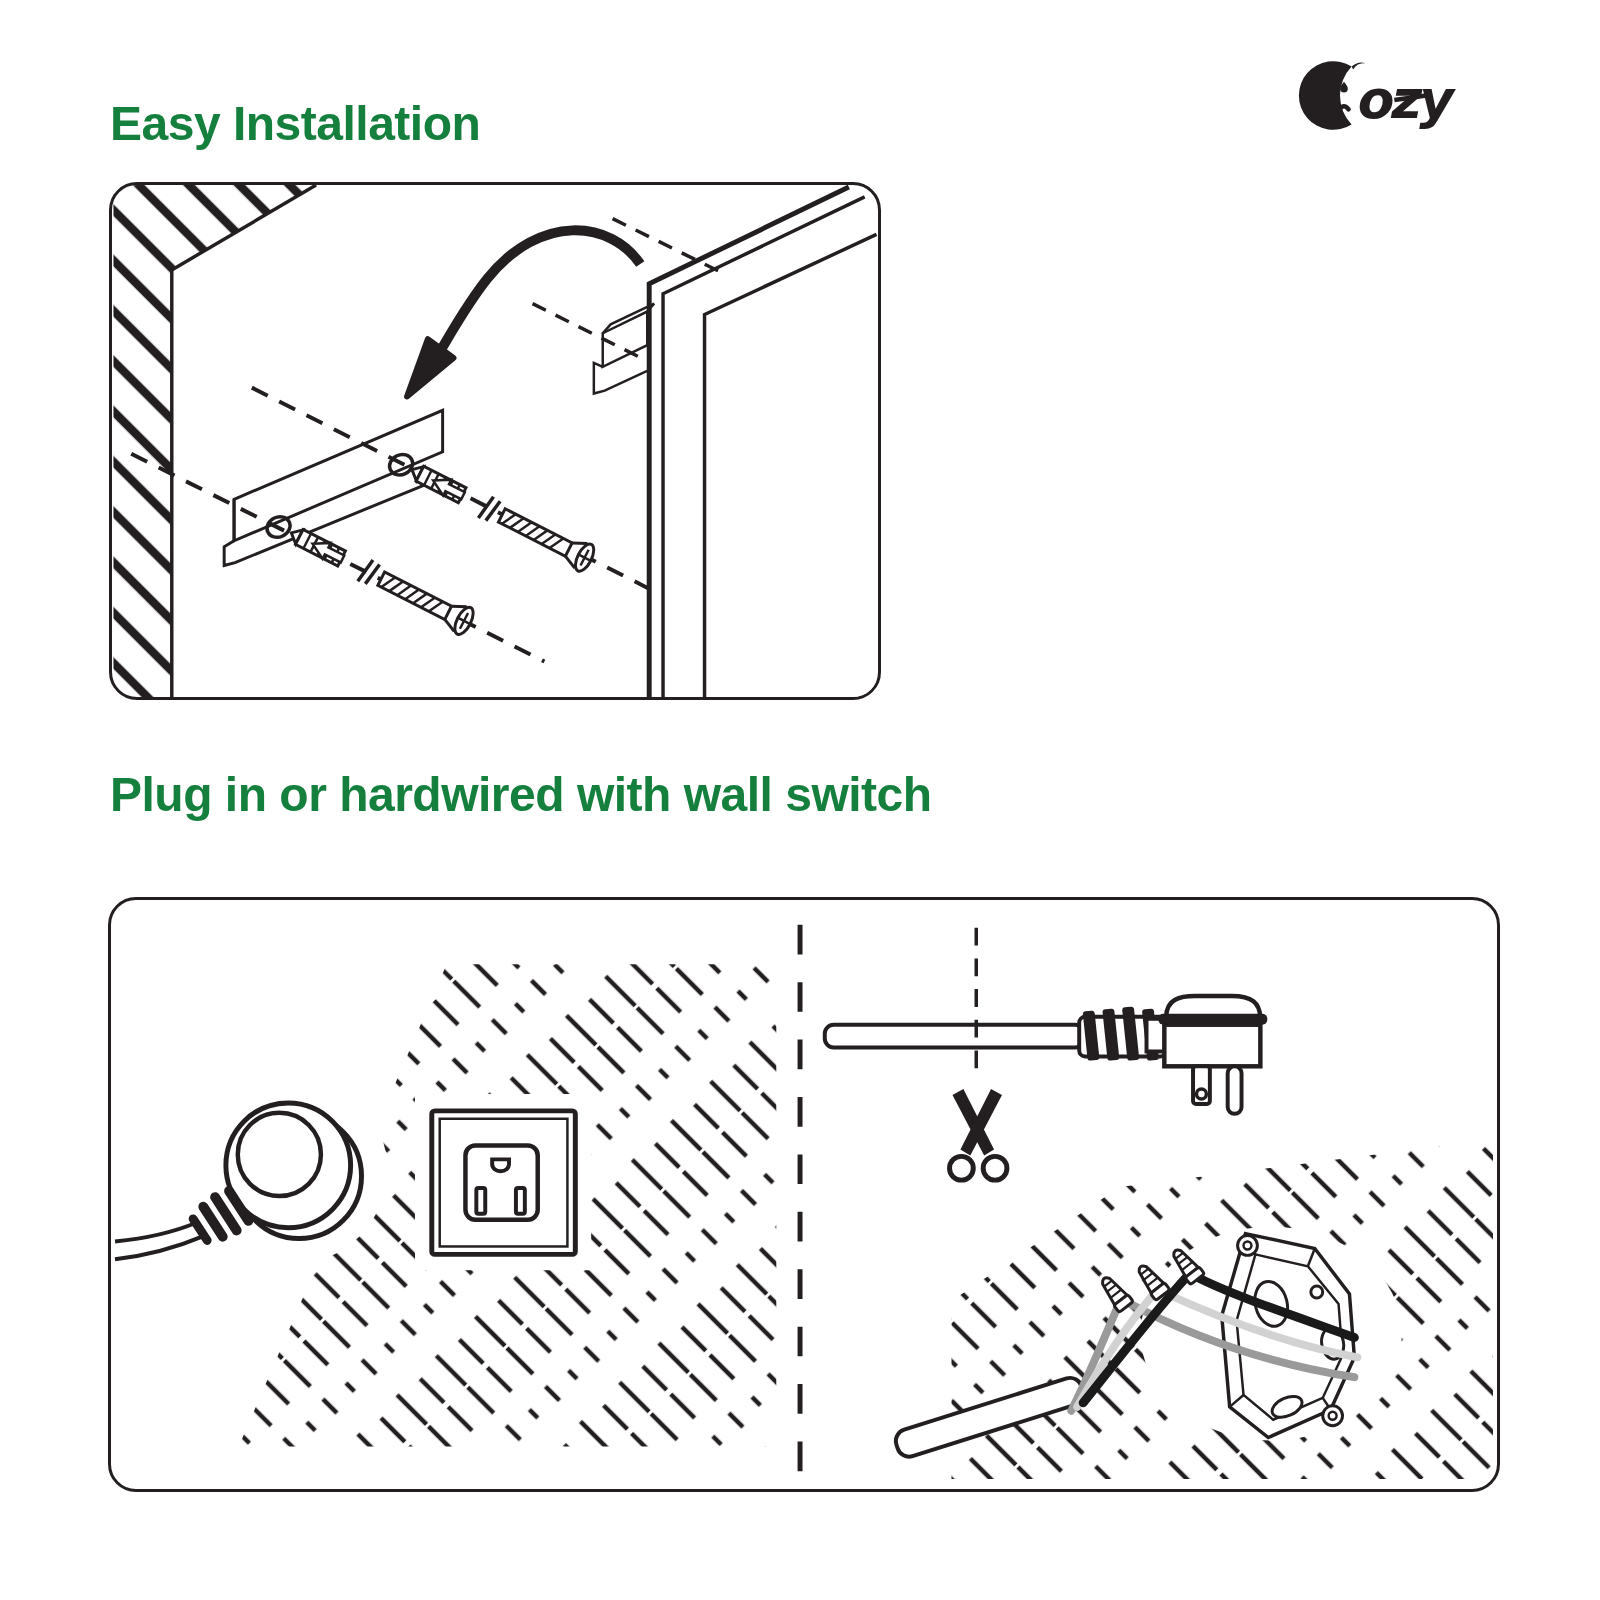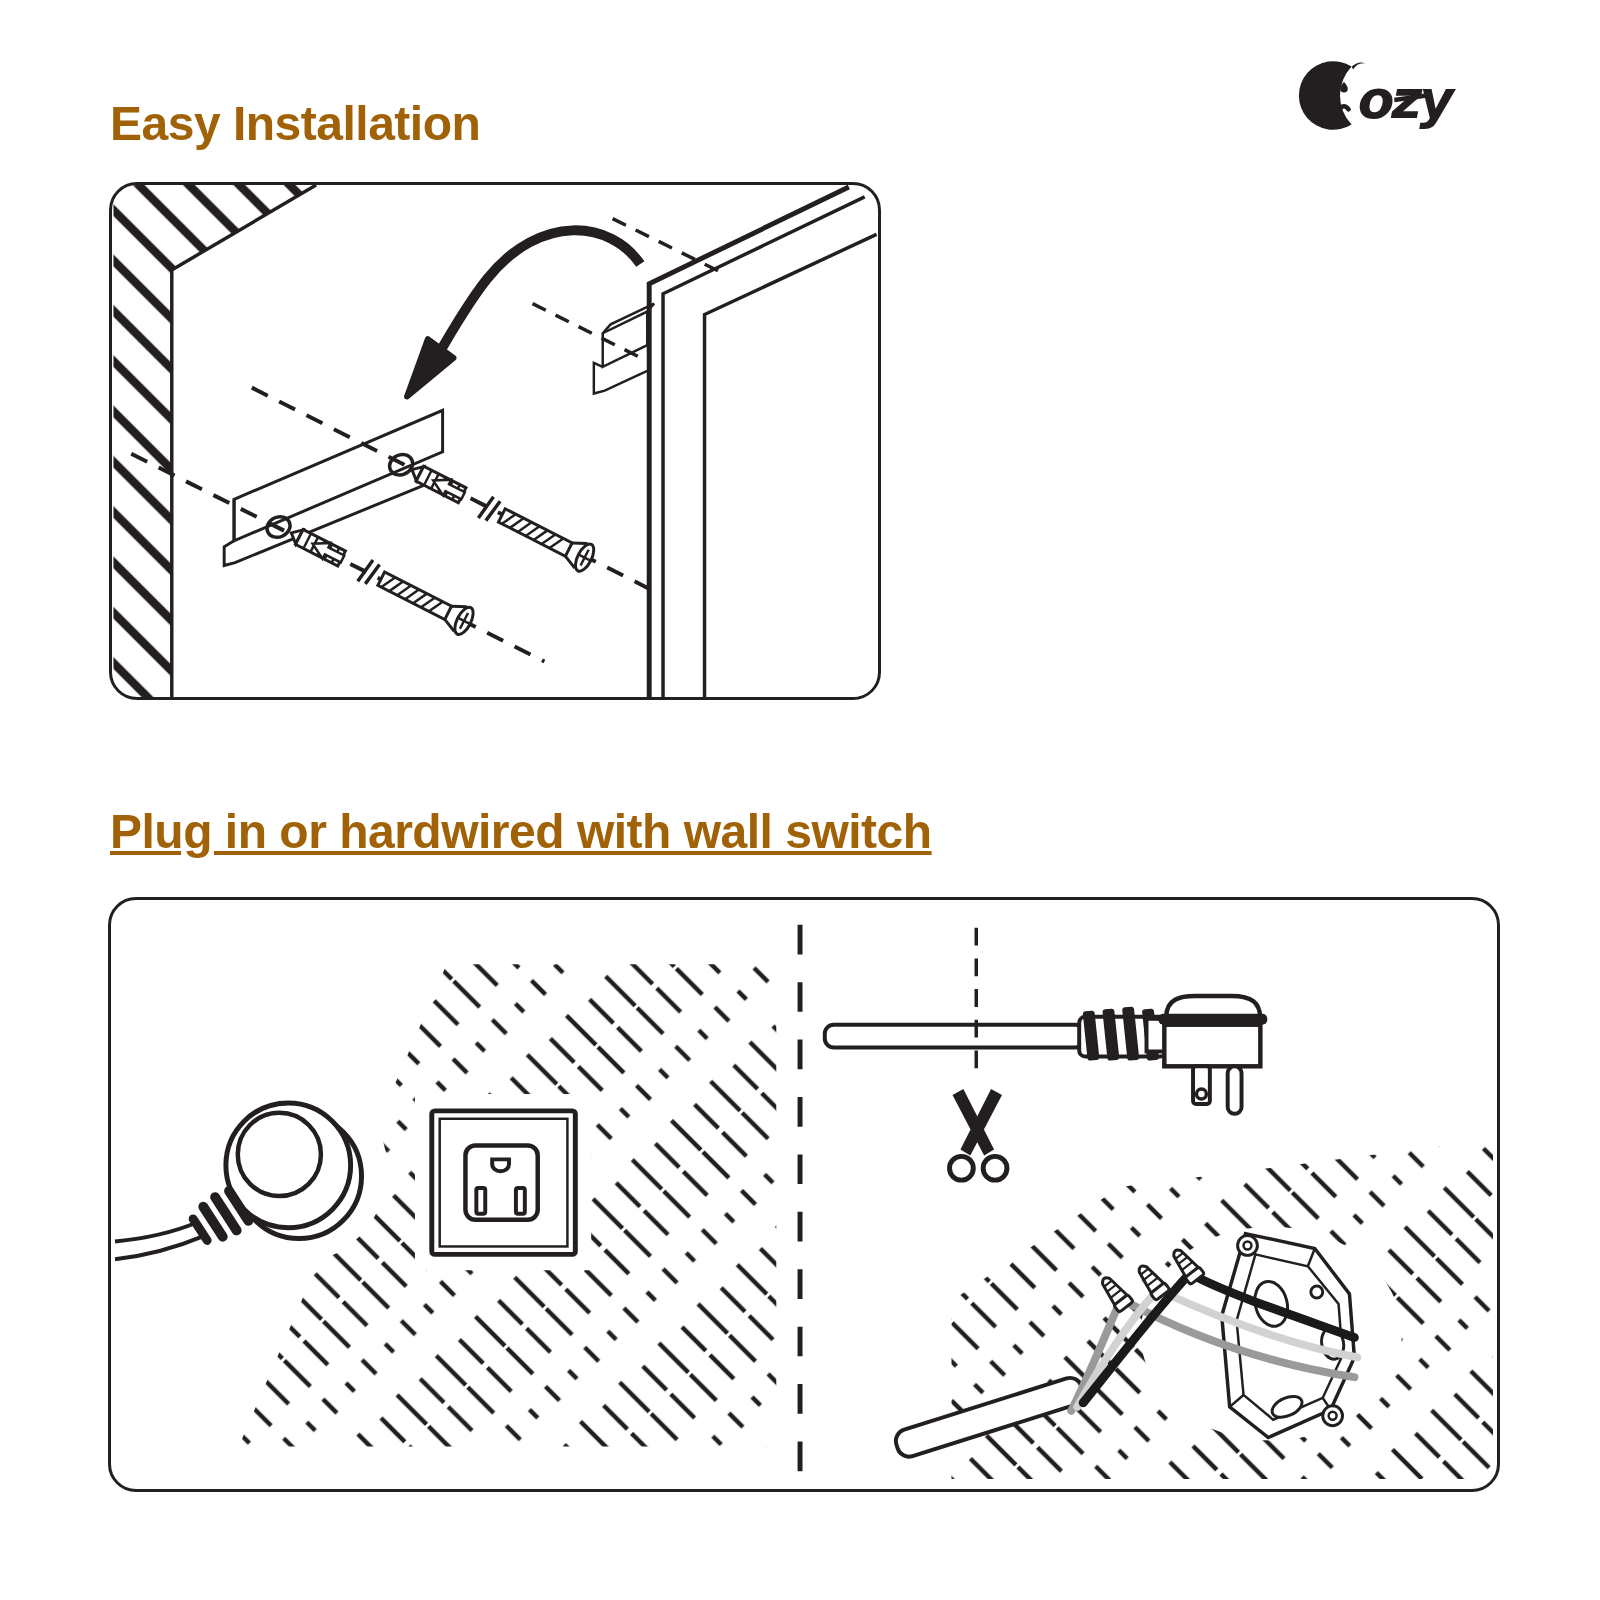--- a/index.html
+++ b/index.html
@@ -1,21 +1,21 @@
 <!DOCTYPE html>
 <html><head>
 <meta charset="utf-8">
 <style>
   html,body{margin:0;padding:0;background:#ffffff;}
   .canvas{position:relative;width:1600px;height:1600px;background:#fff;overflow:hidden;
           font-family:"Liberation Sans",sans-serif;color:#1d1d1d;}
   .heading{position:absolute;left:110px;font-size:48px;font-weight:600;letter-spacing:-0.5px;
-           color:#a16207;white-space:nowrap;}
+           color:#15803d;white-space:nowrap;}
   #heading-install{top:96px;}
-  #heading-power{top:804px;text-decoration:underline;}
+  #heading-power{top:767px;}
   .panel{position:absolute;border:3.5px solid #231f20;border-radius:28px;background:#fff;
          box-sizing:border-box;overflow:hidden;}
   #panel-install{left:109px;top:182px;width:772px;height:518px;}
   #panel-power{left:108px;top:897px;width:1392px;height:595px;}
   .panel svg{position:absolute;left:0;top:0;width:100%;height:100%;display:block;}
   #logo{position:absolute;left:1286px;top:54px;width:206px;height:80px;}
 </style>
 </head>
 <body>
 

